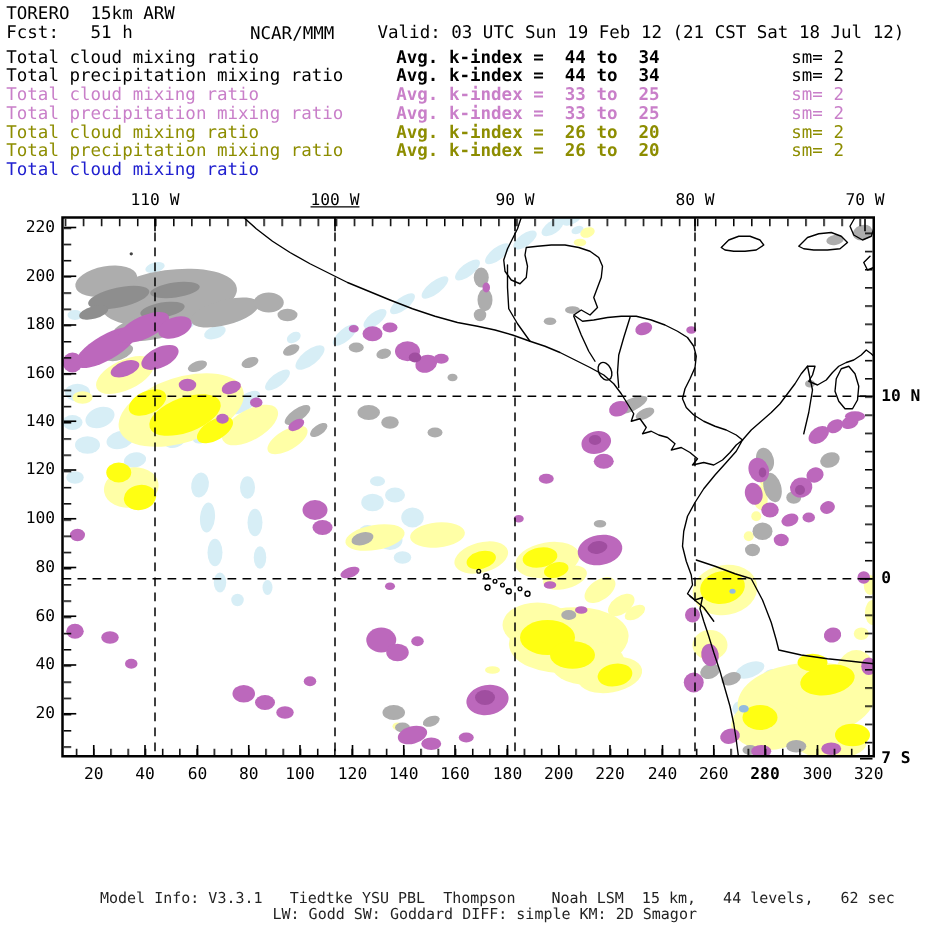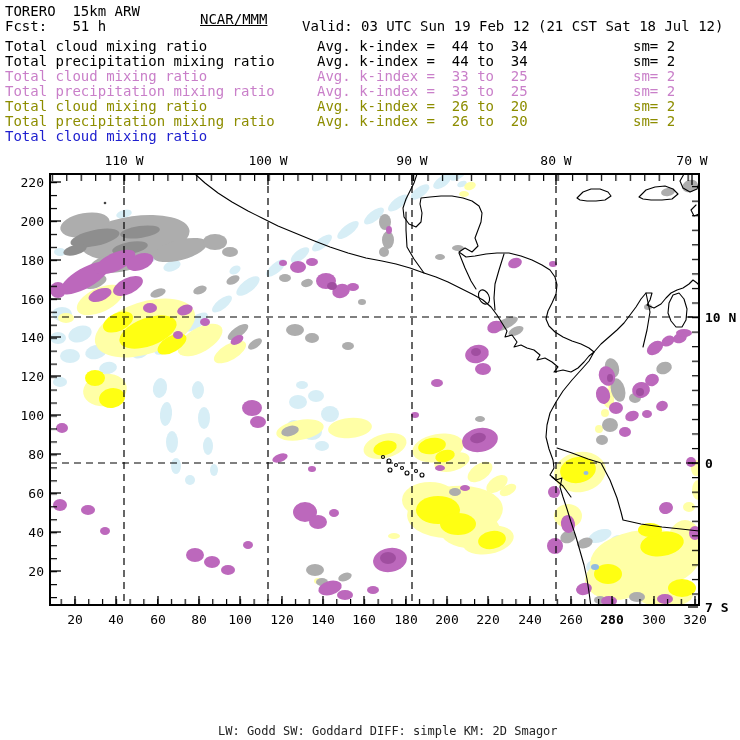--- a/index.html
+++ b/index.html
@@ -2,21 +2,21 @@
 <html><head>
 <meta charset="utf-8">
 <style>
   html,body{margin:0;padding:0;background:#fff;}
   #stage{position:relative;width:740px;height:740px;background:#ffffff;overflow:hidden;
          font-family:"DejaVu Sans Mono","Liberation Mono",monospace;color:#000;}
   .txt{position:absolute;white-space:pre;font-size:14px;line-height:15px;}
   .right-anchor{right:3px;}
   .lrow{position:absolute;left:0;width:740px;height:15px;}
   .lrow span{position:absolute;white-space:pre;font-size:14px;}
-  .lcol1{left:5px;} .lcol2{left:317px;} .lcol3{left:633px;}
+  .lcol1{left:5px;} .lcol2{left:317px;font-weight:bold;} .lcol3{left:633px;}
   .c-black{color:#000000;} .c-orchid{color:#c97fc9;} .c-olive{color:#8d8d00;} .c-blue{color:#2020cf;}
   .footer-line{position:absolute;white-space:pre;font-size:12px;color:#232323;}
   .axis{position:absolute;left:0;top:0;width:740px;height:740px;pointer-events:none;font-size:13px;}
   .axis span{position:absolute;white-space:pre;}
   .top-axis span{transform:translateX(-50%);}
   .bottom-axis span{transform:translateX(-50%);}
   .left-axis span{transform:translate(-100%,-50%);}
   .right-axis span{transform:translateY(-50%);font-weight:bold;}
   svg{position:absolute;left:0;top:0;}
   .cy ellipse{fill:#d7eef6;} .y1 ellipse{fill:#ffffa6;} .y2 ellipse{fill:#ffff12;}
@@ -25,21 +25,21 @@
   .coast path,.coast circle,.coast ellipse{fill:none;stroke:#000;stroke-width:1.1;stroke-linejoin:round;stroke-linecap:round;}
   .grid line{stroke:#000;stroke-width:1.2;stroke-dasharray:7,5;}
   .majorticks line{stroke:#000;stroke-width:1.3;}
 </style>
 </head>
 <body>
 
 <div id="stage">
 
   <div class="txt" style="left:5px;top:4px;">TORERO  15km ARW</div>
-  <div class="txt" style="left:200px;top:12px;text-decoration:underline;">NCAR/MMM</div>
+  <div class="txt" style="left:200px;top:20px;">NCAR/MMM</div>
   <div class="txt" style="left:5px;top:19px;">Fcst:   51 h</div>
   <div class="txt" style="left:302px;top:19px;">Valid: 03 UTC Sun 19 Feb 12 (21 CST Sat 18 Jul 12)</div>
 
   <div class="lrow c-black" style="top:38px;">
     <span class="lcol1">Total cloud mixing ratio</span>
     <span class="lcol2">Avg. k-index =  44 to  34</span>
     <span class="lcol3">sm= 2</span>
   </div>
   <div class="lrow c-black" style="top:53px;">
     <span class="lcol1">Total precipitation mixing ratio</span>
@@ -418,21 +418,21 @@
         <line x1="688" y1="317" x2="698" y2="317"></line>
         <line x1="688" y1="463" x2="698" y2="463"></line>
         <line x1="688" y1="607" x2="698" y2="607"></line>
       </g>
 
     <rect x="50" y="174" width="649" height="431" fill="none" stroke="#000" stroke-width="2"></rect>
   </svg>
 
   <div class="axis top-axis">
       <span style="left: 124px; top: 153px;">110 W</span>
-      <span style="left: 268px; top: 153px;">100 W</span>
+      <span style="left: 268px; top: 153px; text-decoration: underline;">100 W</span>
       <span style="left: 412px; top: 153px;">90 W</span>
       <span style="left: 556px; top: 153px;">80 W</span>
       <span style="left: 692px; top: 153px;">70 W</span>
     </div>
   <div class="axis left-axis">
       <span style="left: 44px; top: 182px;">220</span>
       <span style="left: 44px; top: 221px;">200</span>
       <span style="left: 44px; top: 260px;">180</span>
       <span style="left: 44px; top: 299px;">160</span>
       <span style="left: 44px; top: 337px;">140</span>
@@ -460,14 +460,15 @@
       <span style="left: 612px; top: 612px; font-weight: bold;">280</span>
       <span style="left: 654px; top: 612px;">300</span>
       <span style="left: 695px; top: 612px;">320</span>
     </div>
   <div class="axis right-axis">
       <span style="left: 705px; top: 317px;">10 N</span>
       <span style="left: 705px; top: 463px;">0</span>
       <span style="left: 705px; top: 607px;">7 S</span>
     </div>
 
+  <div class="footer-line" style="left:80px;top:711px;">Model Info: V3.3.1   Tiedtke YSU PBL  Thompson    Noah LSM  15 km,   44 levels,   62 sec</div>
   <div class="footer-line" style="left:218px;top:724px;">LW: Godd SW: Goddard DIFF: simple KM: 2D Smagor</div>
 </div>
 
 </body></html>

